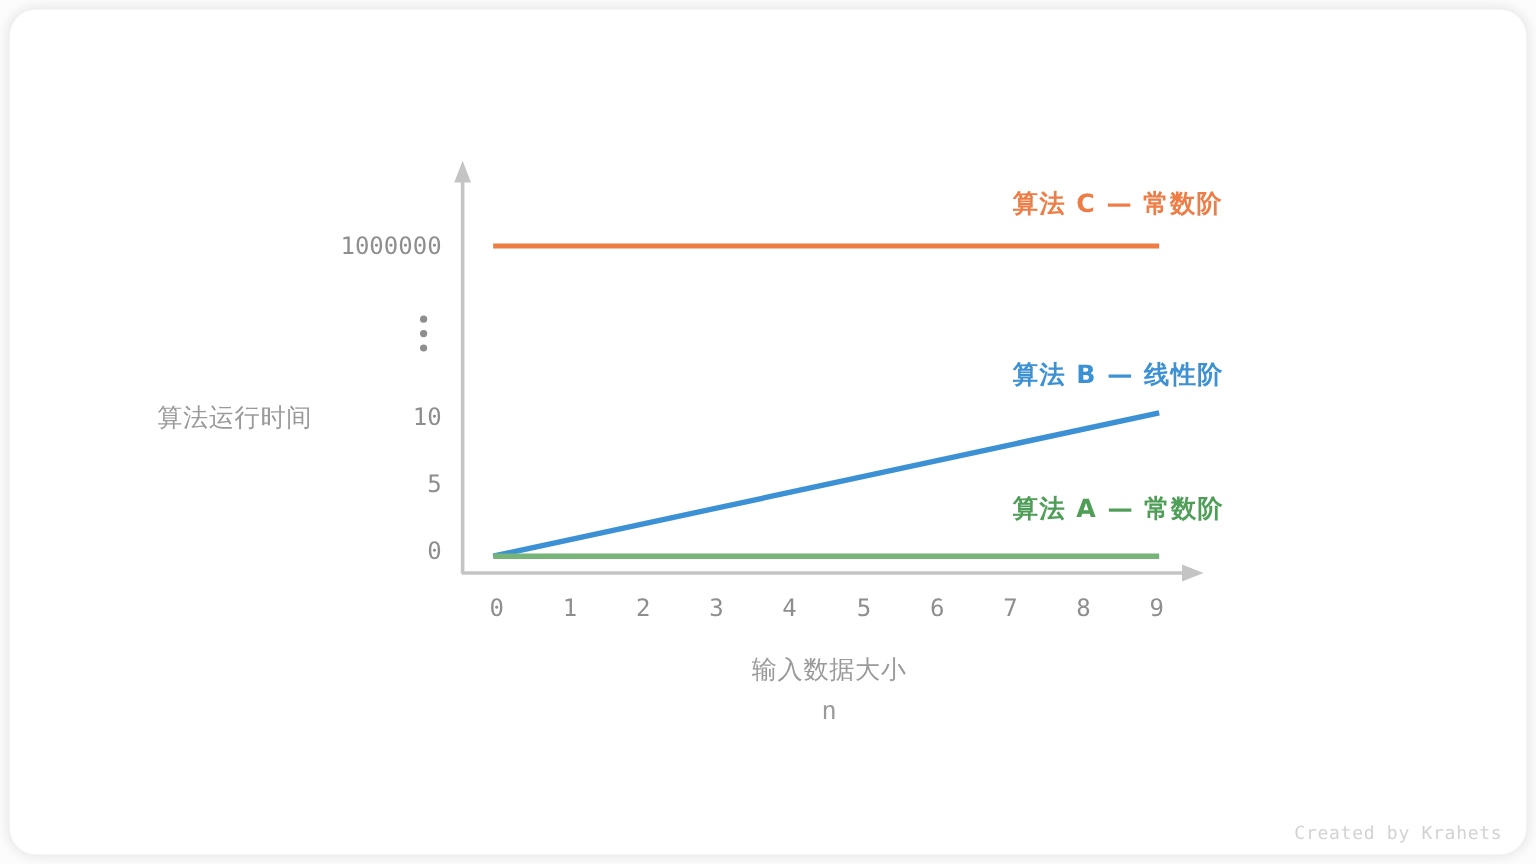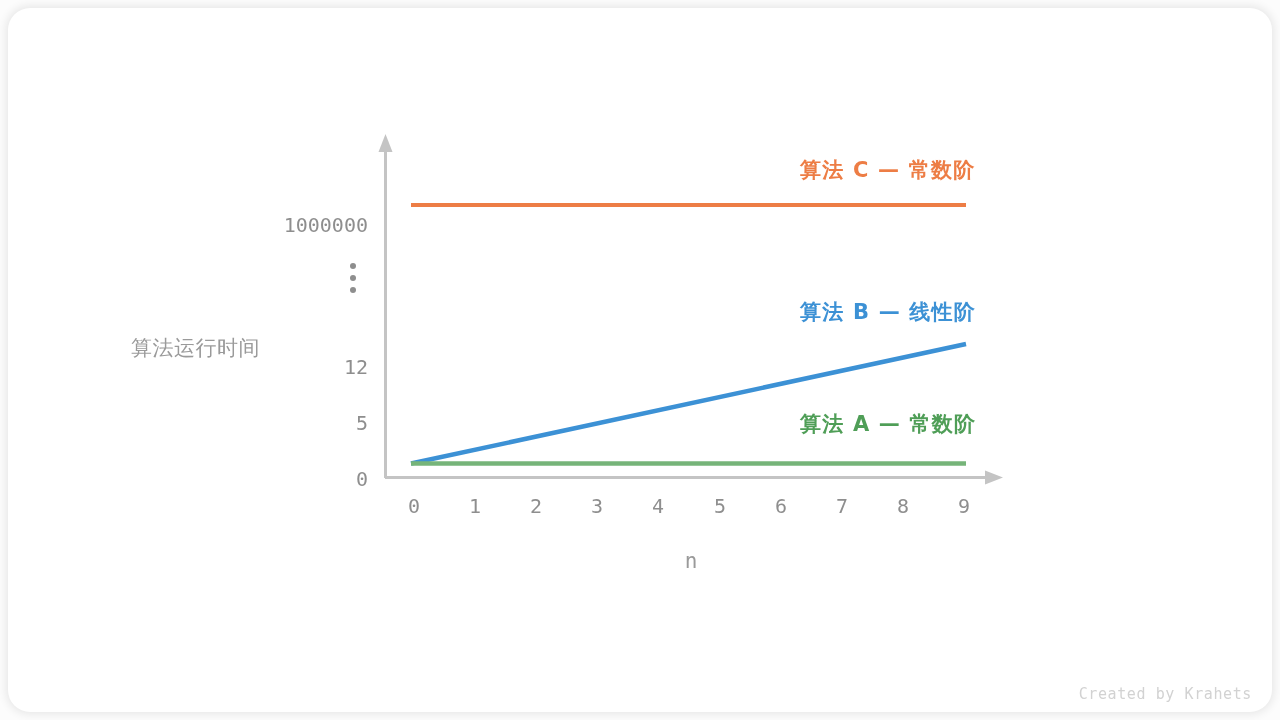--- a/index.html
+++ b/index.html
@@ -71,21 +71,20 @@
   .tick {
     position: absolute;
     color: #8e8e8e;
     font-size: 20px;
     font-family: "DejaVu Sans Mono", monospace;
     white-space: nowrap;
   }
   .ytick {
     text-align: right;
     transform: translateY(-50%);
-    margin-top: 20px;
   }
   .xtick {
     text-align: center;
     transform: translateX(-50%);
   }
   
   #y-ellipsis {
     position: absolute;
     left: 348px;
     top: 263px;
@@ -102,20 +101,21 @@
   }
   #y-ellipsis i:last-child { margin-bottom: 0; }
   
   .series-label {
     position: absolute;
     font-size: 21px;
     font-weight: bold;
     font-family: "DejaVu Sans", sans-serif;
     white-space: nowrap;
     letter-spacing: 1.2px;
+    margin-left: 44px;
   }
   
   #credit {
     position: absolute;
     right: 28px;
     bottom: 17px;
     color: #d2d2d2;
     font-size: 15px;
     font-family: "DejaVu Sans Mono", monospace;
     letter-spacing: 0.6px;
@@ -148,36 +148,37 @@
   <div class="axis-title" id="ylabel">算法运行时间</div>
 
   <div class="tick ytick" style="left:258px; top:205px; width:110px;">1000000</div>
 
   <div id="y-ellipsis">
     <i></i>
       <i></i>
       <i></i>
   </div>
 
-  <div class="tick ytick" style="left:258px; top:347px; width:110px;">12</div>
+  <div class="tick ytick" style="left:258px; top:347px; width:110px;">10</div>
   <div class="tick ytick" style="left:258px; top:403px; width:110px;">5</div>
   <div class="tick ytick" style="left:258px; top:459px; width:110px;">0</div>
 
   <div class="tick xtick" style="left:414px; top:494px;">0</div>
   <div class="tick xtick" style="left:475px; top:494px;">1</div>
   <div class="tick xtick" style="left:536px; top:494px;">2</div>
   <div class="tick xtick" style="left:597px; top:494px;">3</div>
   <div class="tick xtick" style="left:658px; top:494px;">4</div>
   <div class="tick xtick" style="left:720px; top:494px;">5</div>
   <div class="tick xtick" style="left:781px; top:494px;">6</div>
   <div class="tick xtick" style="left:842px; top:494px;">7</div>
   <div class="tick xtick" style="left:903px; top:494px;">8</div>
   <div class="tick xtick" style="left:964px; top:494px;">9</div>
 
   <div id="xlabel-wrap">
+    <div id="xlabel-line1">输入数据大小</div>
     <div id="xlabel-line2">n</div>
   </div>
 
   <div class="series-label" style="left:800px; top:156px; color:#ed7d45;">算法 C — 常数阶</div>
   <div class="series-label" style="left:800px; top:410px; color:#4f9e57;">算法 A — 常数阶</div>
   <div class="series-label" style="left:800px; top:298px; color:#3c91d5;">算法 B — 线性阶</div>
 
   <div id="credit">Created by Krahets</div>
 </div>
 

